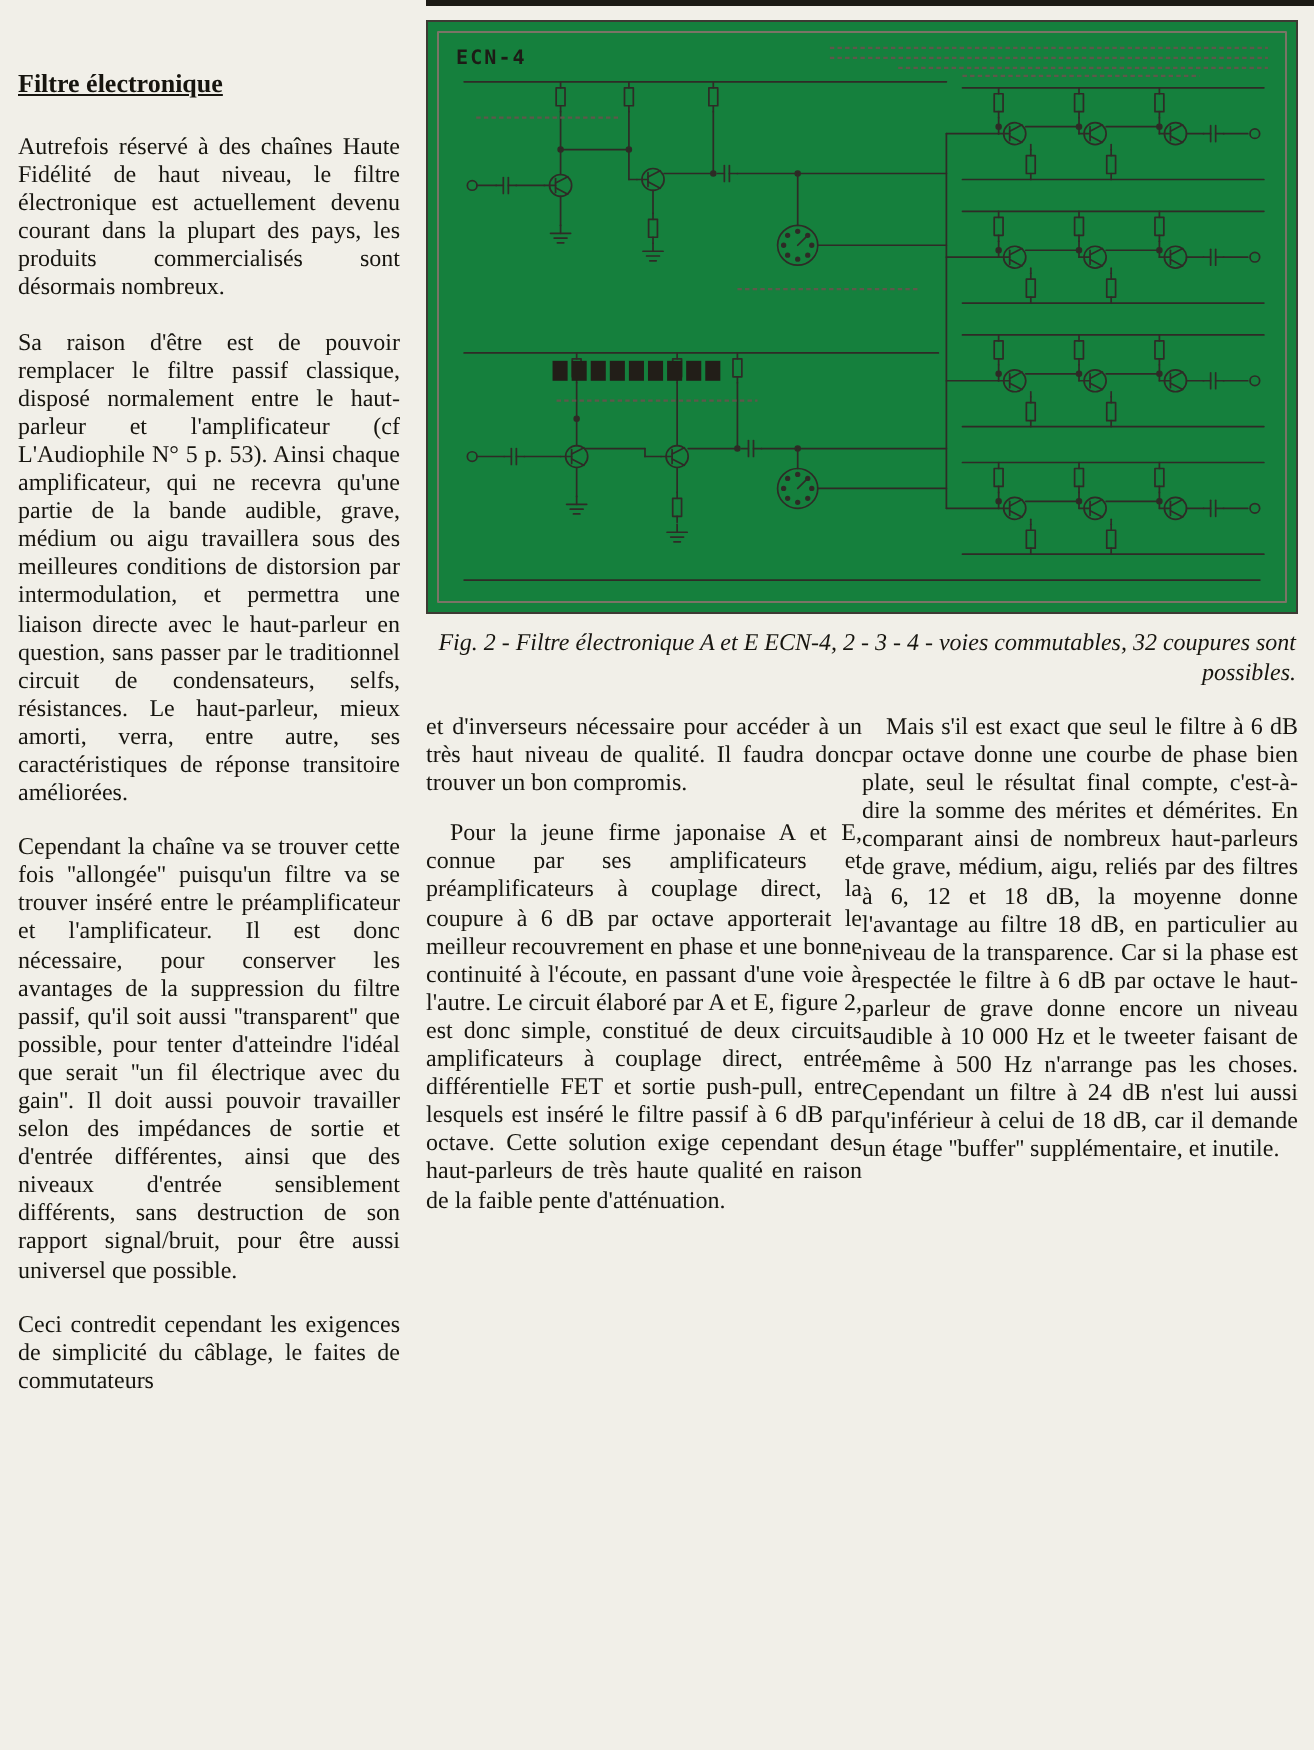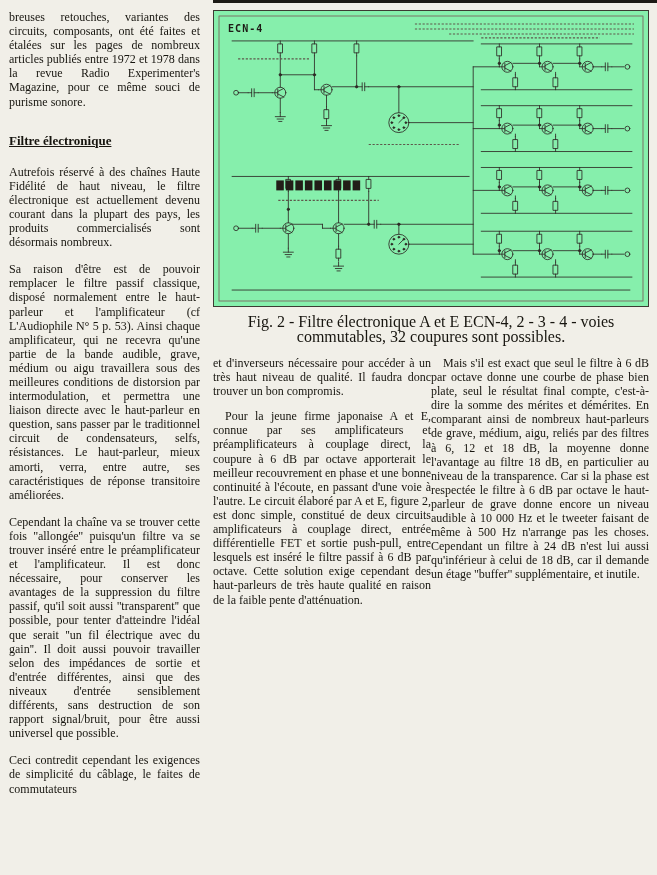--- a/index.html
+++ b/index.html
@@ -24,44 +24,44 @@
   .col-left p { margin-bottom:13px; }
   h3 { font-size:13px; line-height:15px; font-weight:bold;text-decoration:underline; }
   .left-head { margin:24px 0 17px 0; }
   .mid-head { font-size:12.5px; margin:13px 0 10px 0; white-space:pre-line; }
   .indent { text-indent:12px; }
 
   .scan-edge { height:3px; background:#1c1a15; margin:-10px -8px 7px 0; }
 
   .figure-box {
     border:1.5px solid #3d3a33;
-    background:#86efac;
+    background:#15803d;
     padding:4px;
     height:297px;
     flex:none;
   }
   svg.schematic { width:100%; height:100%; display:block; }
 
   .caption {
-    font-size:16px;
+    font-style:italic;
+    font-size:12px;
     line-height:15px;
-    text-align:center;
+    text-align:right;
     margin:7px 1px 12px 1px;
   }
 
   .two-cols { display:flex; }
   .two-cols .col { flex:1; min-width:0; }
 </style>
 </head>
 <body>
 
 <div class="page">
 
   <div class="col-left">
-    <p>breuses retouches, variantes des circuits, composants, ont été faites et étalées sur les pages de nombreux articles publiés entre 1972 et 1978 dans la revue Radio Experimenter's Magazine, pour ce même souci de purisme sonore.</p>
     <h3 class="left-head">Filtre électronique</h3>
     <p>Autrefois réservé à des chaînes Haute Fidélité de haut niveau, le filtre électronique est actuellement devenu courant dans la plupart des pays, les produits commercialisés sont désormais nombreux.</p>
     <p>Sa raison d'être est de pouvoir remplacer le filtre passif classique, disposé normalement entre le haut-parleur et l'amplificateur (cf L'Audiophile N° 5 p. 53). Ainsi chaque amplificateur, qui ne recevra qu'une partie de la bande audible, grave, médium ou aigu travaillera sous des meilleures conditions de distorsion par intermodulation, et permettra une liaison directe avec le haut-parleur en question, sans passer par le traditionnel circuit de condensateurs, selfs, résistances. Le haut-parleur, mieux amorti, verra, entre autre, ses caractéristiques de réponse transitoire améliorées.</p>
     <p>Cependant la chaîne va se trouver cette fois ''allongée'' puisqu'un filtre va se trouver inséré entre le préamplificateur et l'amplificateur. Il est donc nécessaire, pour conserver les avantages de la suppression du filtre passif, qu'il soit aussi ''transparent'' que possible, pour tenter d'atteindre l'idéal que serait ''un fil électrique avec du gain''. Il doit aussi pouvoir travailler selon des impédances de sortie et d'entrée différentes, ainsi que des niveaux d'entrée sensiblement différents, sans destruction de son rapport signal/bruit, pour être aussi universel que possible.</p>
     <p>Ceci contredit cependant les exigences de simplicité du câblage, le faites de commutateurs</p>
   </div>
 
   <div class="right-region">
     <div class="scan-edge"></div>
 

